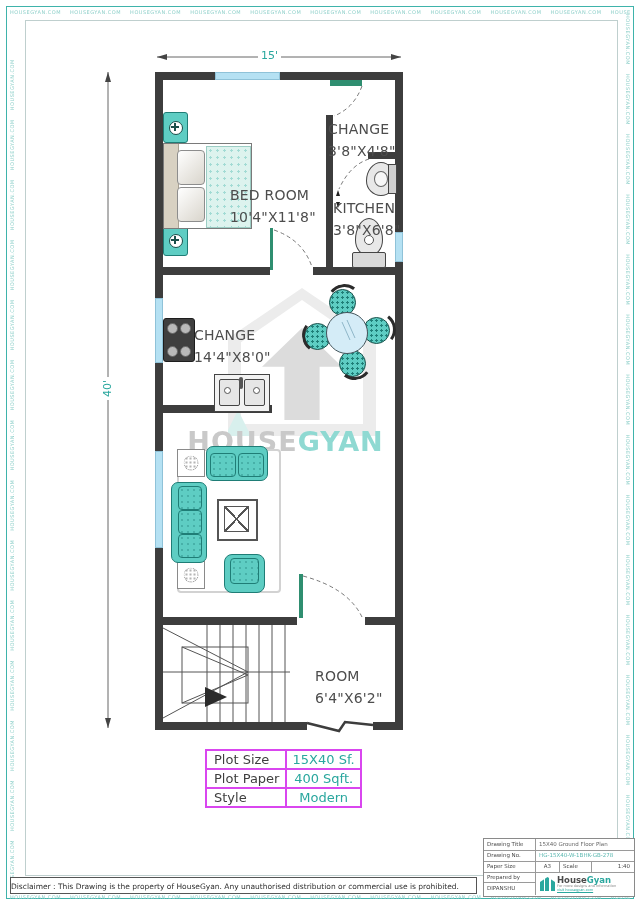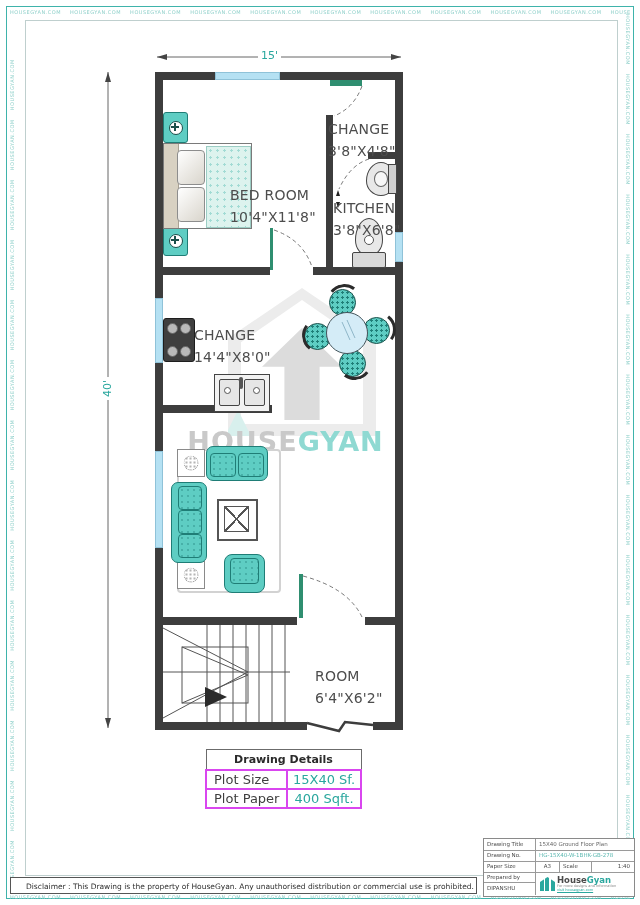--- a/index.html
+++ b/index.html
@@ -65,21 +65,21 @@
   .tb-val{flex:1;}
   .logo-area{position:absolute;left:53px;top:33px;right:0;bottom:0;display:flex;align-items:center;padding-left:3px;}
   .logo-house{width:15px;height:14px;background:linear-gradient(90deg,#2aa79e 0 4px,#fff 4px 5.5px,#2aa79e 5.5px 9.5px,#fff 9.5px 11px,#2aa79e 11px 15px);
       clip-path:polygon(50% 0,100% 36%,100% 100%,0 100%,0 36%);margin-right:2px;flex:none;}
   .logo-words{font-size:8.5px;font-weight:bold;color:#4a4a4a;line-height:1;}
   .logo-words .g2{color:#2aa79e;}
   .logo-tag{font-size:3.5px;color:#8a8a8a;line-height:1.2;}
   .logo-tag .lnk{color:#2aa79e;text-decoration:underline;}
   
   .disclaimer{position:absolute;left:10px;top:877px;width:467px;height:17px;border:1px solid #555;
-      font-size:7.5px;color:#2e2e2e;line-height:17px;padding-left:15px;box-sizing:border-box;background:#fff;z-index:8;}
+      font-size:7.5px;color:#2e2e2e;line-height:17px;padding-left:0;box-sizing:border-box;background:#fff;z-index:8;}
   svg.overlay{position:absolute;left:0;top:0;z-index:5;pointer-events:none;}
 </style>
 </head>
 <body>
 
 <div class="page">
 
   <div class="outer-border"></div>
   <div class="wm wm-top">HOUSEGYAN.COM   HOUSEGYAN.COM   HOUSEGYAN.COM   HOUSEGYAN.COM   HOUSEGYAN.COM   HOUSEGYAN.COM   HOUSEGYAN.COM   HOUSEGYAN.COM   HOUSEGYAN.COM   HOUSEGYAN.COM   HOUSEGYAN.COM   HOUSEGYAN.COM   HOUSEGYAN.COM   HOUSEGYAN.COM   HOUSEGYAN.COM   HOUSEGYAN.COM   HOUSEGYAN.COM   HOUSEGYAN.COM   HOUSEGYAN.COM   HOUSEGYAN.COM   HOUSEGYAN.COM   HOUSEGYAN.COM</div>
   <div class="wm wm-bottom">HOUSEGYAN.COM   HOUSEGYAN.COM   HOUSEGYAN.COM   HOUSEGYAN.COM   HOUSEGYAN.COM   HOUSEGYAN.COM   HOUSEGYAN.COM   HOUSEGYAN.COM   HOUSEGYAN.COM   HOUSEGYAN.COM   HOUSEGYAN.COM   HOUSEGYAN.COM   HOUSEGYAN.COM   HOUSEGYAN.COM   HOUSEGYAN.COM   HOUSEGYAN.COM   HOUSEGYAN.COM   HOUSEGYAN.COM   HOUSEGYAN.COM   HOUSEGYAN.COM   HOUSEGYAN.COM   HOUSEGYAN.COM</div>
@@ -250,30 +250,31 @@
     <span>CHANGE</span><br>
     <span>14'4"X8'0"</span>
   </div>
   <div class="room-label" style="left:315px;top:666px;width:70px;">
     <span>ROOM</span><br>
     <span>6'4"X6'2"</span>
   </div>
 
   <table class="details">
     <tbody>
-        <tr>
-          <th colspan="2">Drawing Details</th>
-        </tr>
     <tr>
       <td class="lbl">Plot Size</td>
       <td class="val">15X40 Sf.</td>
         </tr>
     <tr>
       <td class="lbl">Plot Paper</td>
       <td class="val">400 Sqft.</td>
+        </tr>
+    <tr>
+      <td class="lbl">Style</td>
+      <td class="val">Modern</td>
         </tr>
   </tbody>
     </table>
 
   <div class="title-block">
     <div class="tb-row" style="top:0;height:11px;">
       <div class="tb-cell tb-lab">Drawing Title</div>
       <div class="tb-cell tb-val" style="color:#666;">15X40 Ground Floor Plan</div>
     </div>
     <div class="tb-row" style="top:11px;height:11px;">

